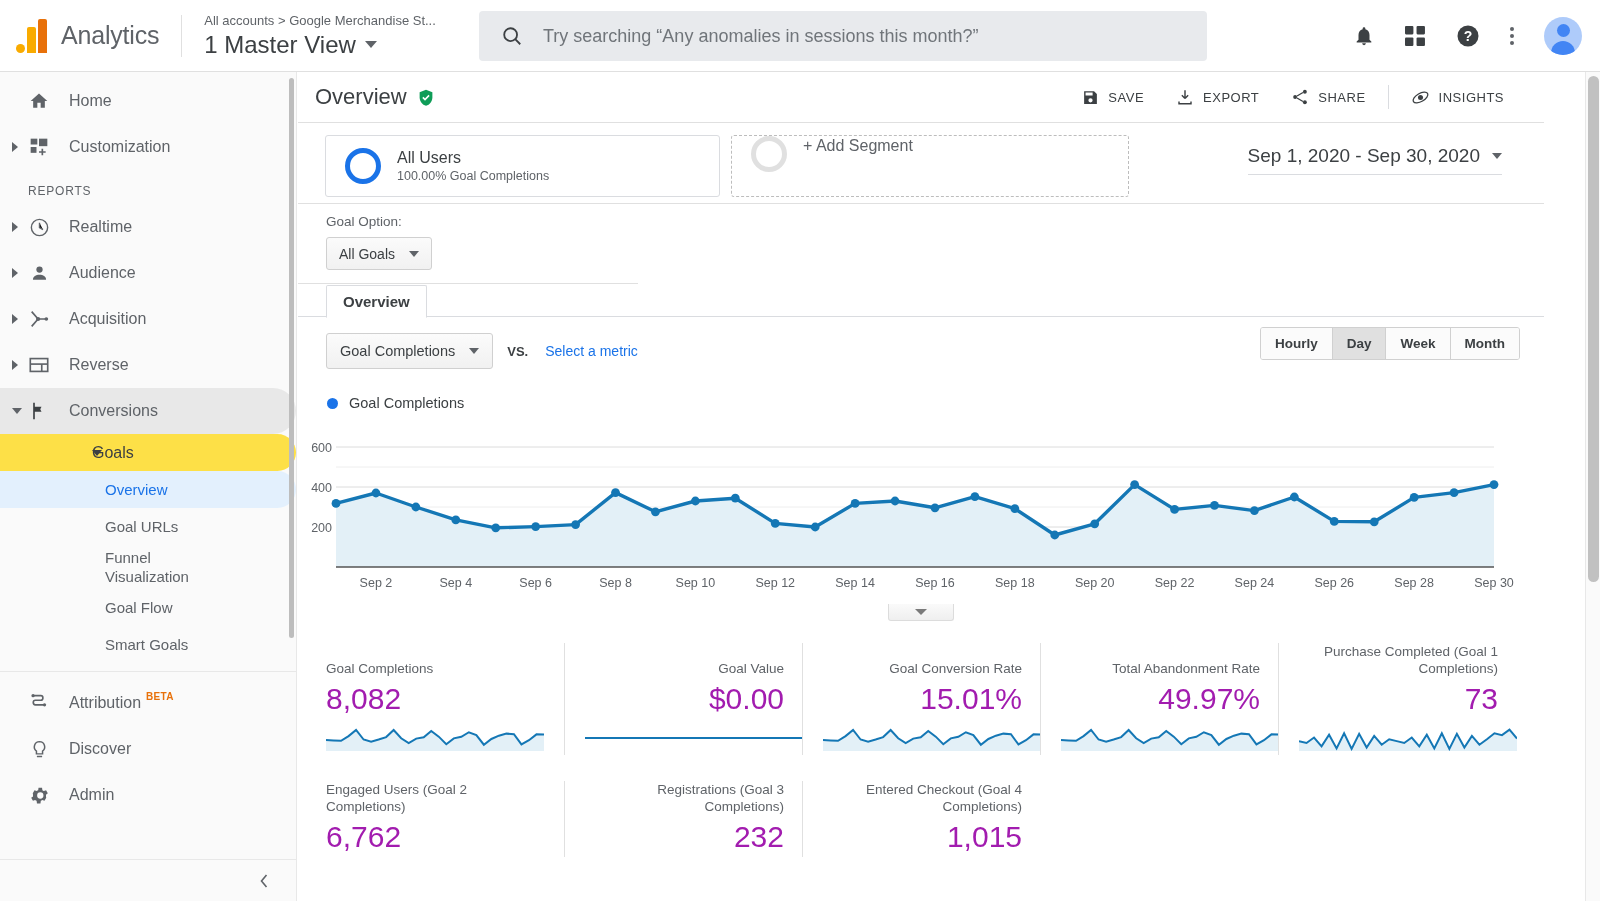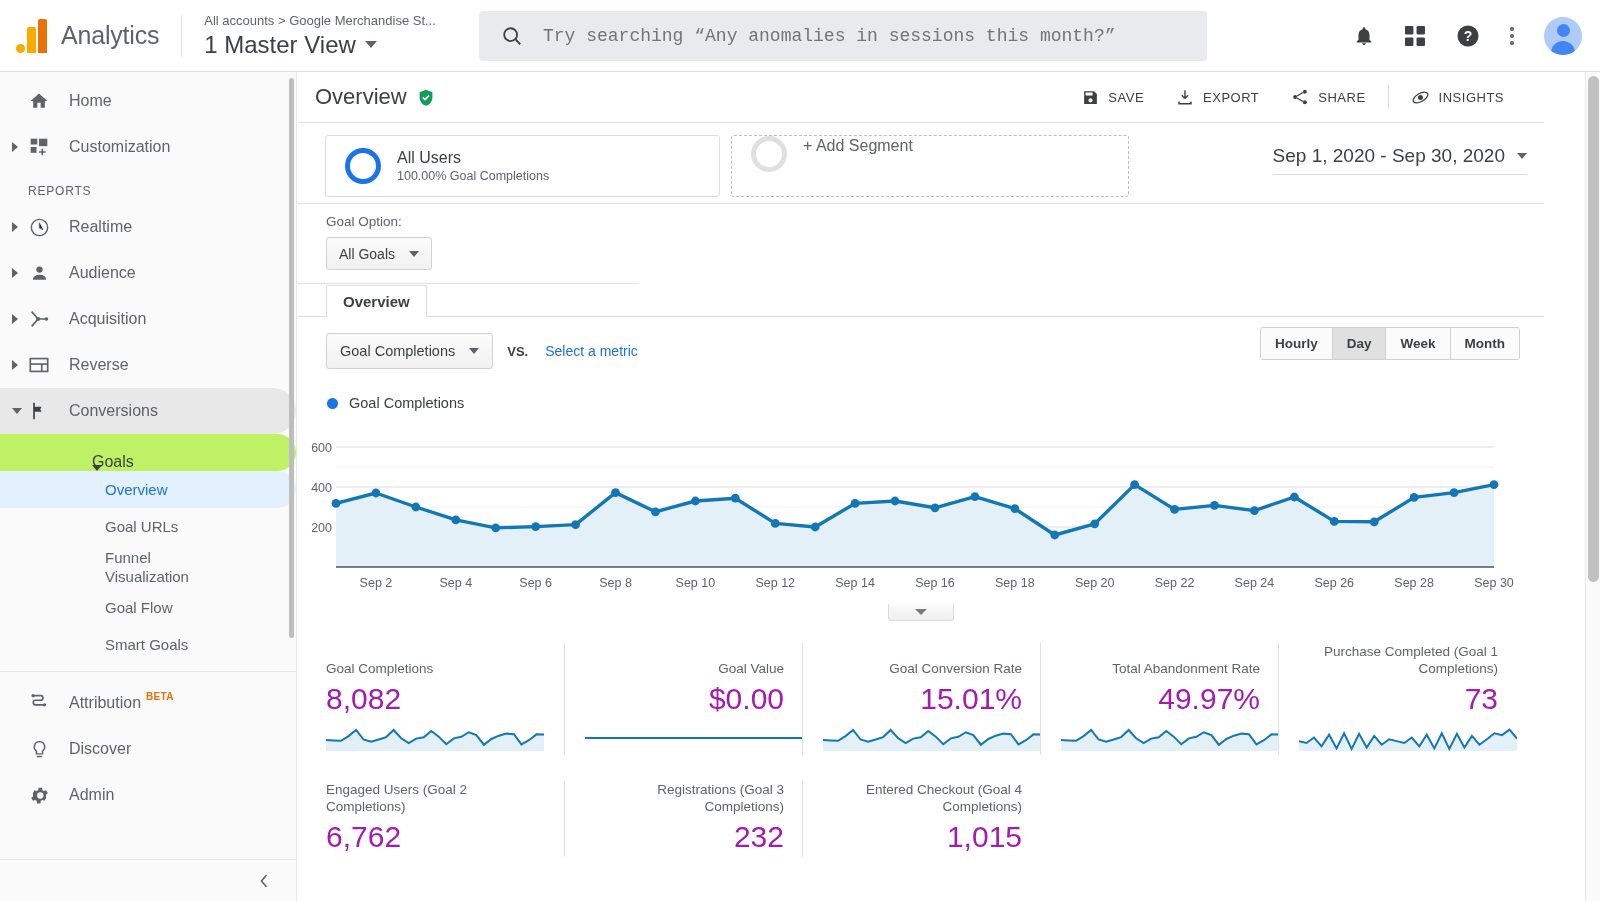--- a/index.html
+++ b/index.html
@@ -35,21 +35,21 @@
     width: 0; height: 0; border-left: 6px solid transparent;
     border-right: 6px solid transparent; border-top: 7px solid #5f6368;
   }
   #searchbar {
     position: absolute; left: 479px; top: 11px; width: 728px; height: 50px;
     background: #e8eaed; border-radius: 4px; display: flex; align-items: center;
   }
   #searchbar svg { margin-left: 22px; }
   #search-input {
     border: none; background: transparent; outline: none; margin-left: 20px;
-    font-family: Liberation Mono, monospace; font-size: 18px; color: #14532d;
+    font-family: Liberation Sans, sans-serif; font-size: 18px; color: #14532d;
     width: 620px;
   }
   #search-input::placeholder { color: #70757a; }
   #topbar-icons {
     position: absolute; right: 18px; top: 0; height: 72px;
     display: flex; align-items: center; gap: 30px;
   }
   .ticon { cursor: pointer; display: flex; align-items: center; justify-content: center; }
   #avatar {
     width: 38px; height: 38px; border-radius: 50%; background: #aecbfa;
@@ -92,21 +92,21 @@
   .nav-item.active { background: #e8e8e8; }
   .section-label {
     font-size: 12px; color: #5f6368; letter-spacing: .8px;
     margin: 14px 0 6px 28px; font-weight: 400;
   }
   .sub-item {
     height: 37px; display: flex; align-items: center; cursor: pointer;
     border-radius: 0 19px 19px 0; color: #5f6368; font-size: 15px;
     padding-left: 105px; position: relative;
   }
-  .sub-item.goals-row { background: #bef264; padding-left: 74px; align-items: flex-end; }
+  .sub-item.goals-row { background: #fde047; padding-left: 74px; }
   .sub-item.goals-row .arrow-sm {
     position: absolute; left: 74px; width: 0; height: 0;
     border-left: 5px solid transparent; border-right: 5px solid transparent;
     border-top: 6px solid #3c4043;
   }
   .sub-item.goals-row span { margin-left: 18px; color: #3c4043; font-size: 16px; }
   .sub-item.sel { background: #e3f0fd; color: #1a73e8; }
   .sub-item.multiline { height: 44px; line-height: 19px; display: block; padding-top: 3px; }
   #sidebar-divider { height: 1px; background: #e8e8e8; margin: 8px 0; }
   .beta-tag {
@@ -157,21 +157,21 @@
   .seg-text { margin-left: 16px; }
   .seg-title { font-size: 16px; color: #3c4043; line-height: 20px; }
   .seg-sub { font-size: 12.5px; color: #5f6368; line-height: 17px; }
   #seg-add {
     position: absolute; left: 433px; top: 12px; width: 398px; height: 62px;
     border: 1px dashed #bdbdbd; border-radius: 3px; background: #fff;
     display: flex; align-items: flex-start; cursor: pointer;
   }
   #seg-add .seg-title { color: #5f6368; }
   #daterange {
-    position: absolute; right: 17px; top: 22px; display: flex; align-items: center;
+    position: absolute; right: 42px; top: 22px; display: flex; align-items: center;
     gap: 12px; border-bottom: 1px solid #dadce0; padding-bottom: 7px; cursor: pointer;
   }
   #daterange span { font-size: 19px; color: #3c4043; }
 
   #goal-option-bar {
     border-bottom: 1px solid #e0e0e0; width: 340px; height: 80px;
     padding: 10px 0 0 28px;
   }
   #goal-option-label { font-size: 13.5px; color: #5f6368; }
   .dropdown-btn {

